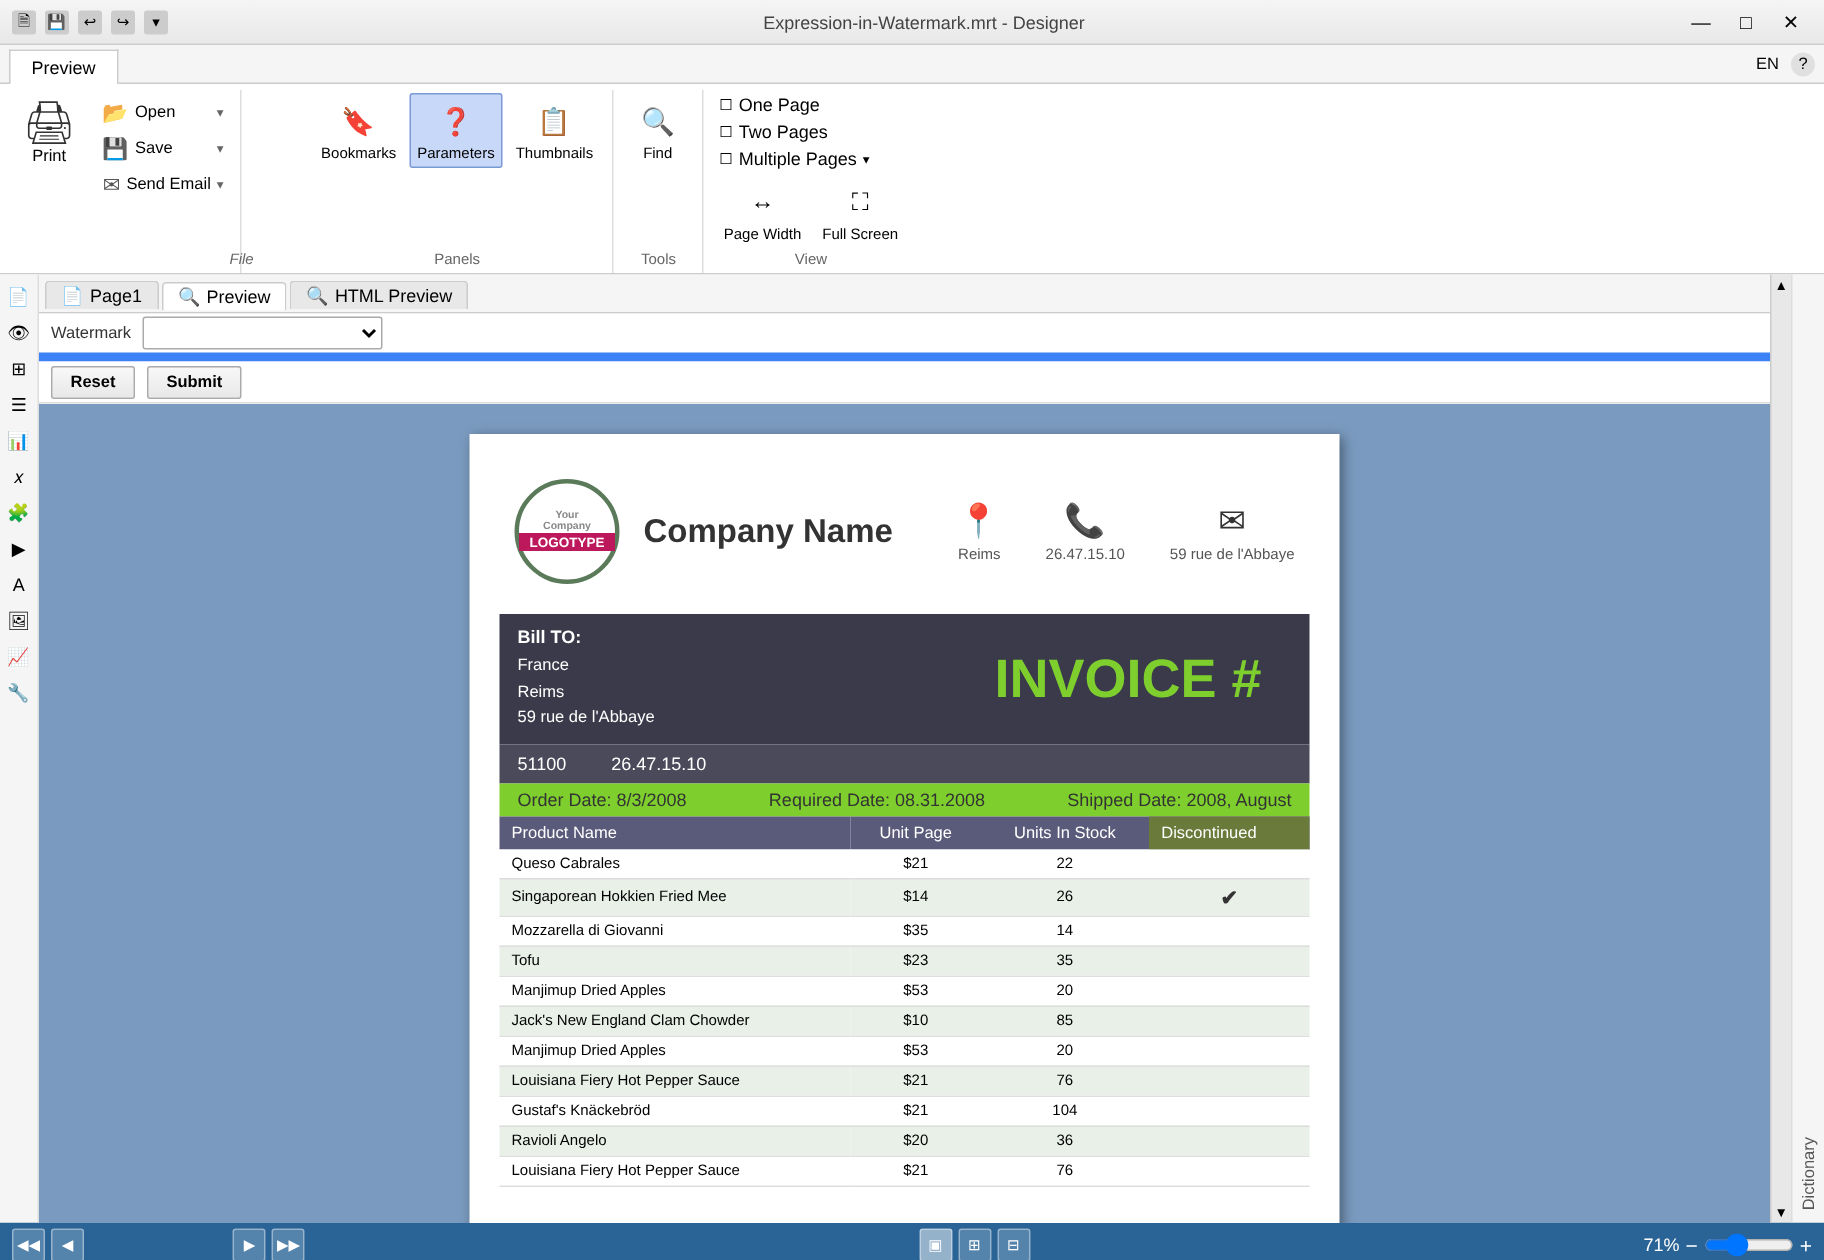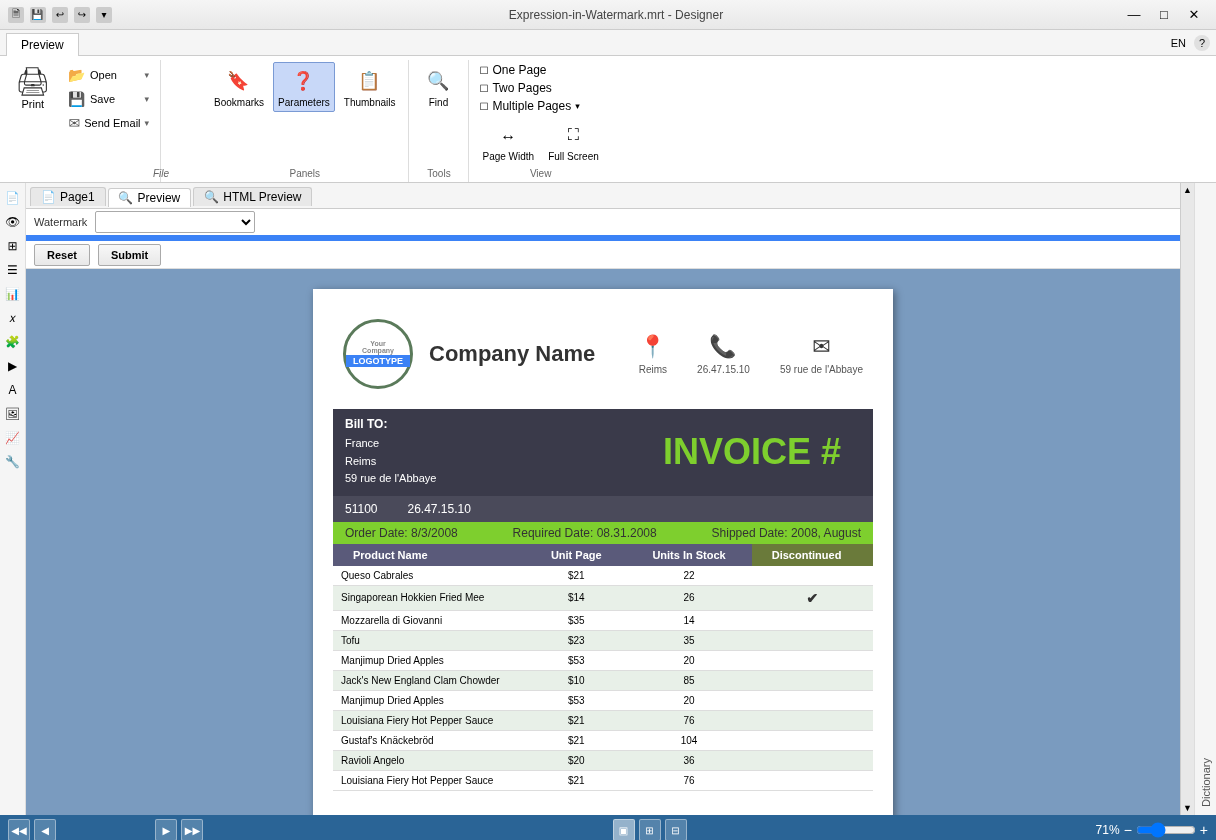--- a/index.html
+++ b/index.html
@@ -261,21 +261,21 @@
       align-items: center;
       justify-content: center;
       background: white;
       font-size: 8px;
       color: #5a7a5a;
       font-weight: bold;
       text-align: center;
       flex-shrink: 0;
     }
     .logo-circle .logo-text { font-size: 7px; color: #888; }
-    .logo-circle .logo-brand { font-size: 9px; color: #4a6a4a; font-weight: bold; background: #3b82f6; color: white; padding: 1px 4px; margin: 1px 0; width: 100%; text-align: center; }
+    .logo-circle .logo-brand { font-size: 9px; color: #4a6a4a; font-weight: bold; background: #be185d; color: white; padding: 1px 4px; margin: 1px 0; width: 100%; text-align: center; }
     .company-name { font-size: 22px; font-weight: bold; margin-left: 16px; color: #333; flex: 1; }
     .contact-info { display: flex; gap: 30px; align-items: flex-start; }
     .contact-item { display: flex; flex-direction: column; align-items: center; gap: 4px; }
     .contact-icon { font-size: 22px; color: #333; }
     .contact-text { font-size: 10px; color: #555; }
 
     
     .bill-section {
       background: #3a3a4a;
       color: white;
@@ -311,21 +311,21 @@
       padding: 4px 12px;
       display: flex;
       justify-content: space-between;
       font-size: 10px;
       color: #333;
     }
 
     
     .invoice-table { width: 100%; border-collapse: collapse; }
     .invoice-table thead tr { background: #5a5a7a; color: white; }
-    .invoice-table thead th { padding: 5px 20px; font-size: 11px; font-weight: bold; text-align: left; }
+    .invoice-table thead th { padding: 5px 8px; font-size: 11px; font-weight: normal; text-align: left; }
     .invoice-table thead th:nth-child(2),
     .invoice-table thead th:nth-child(3) { text-align: center; }
     .invoice-table tbody tr:nth-child(even) { background: #e8f0e8; }
     .invoice-table tbody tr:nth-child(odd) { background: white; }
     .invoice-table tbody td { padding: 4px 8px; font-size: 10px; border-bottom: 1px solid #ddd; }
     .invoice-table tbody td:nth-child(2) { text-align: center; }
     .invoice-table tbody td:nth-child(3) { text-align: center; }
     .invoice-table tbody td:nth-child(4) { text-align: center; }
 
     

